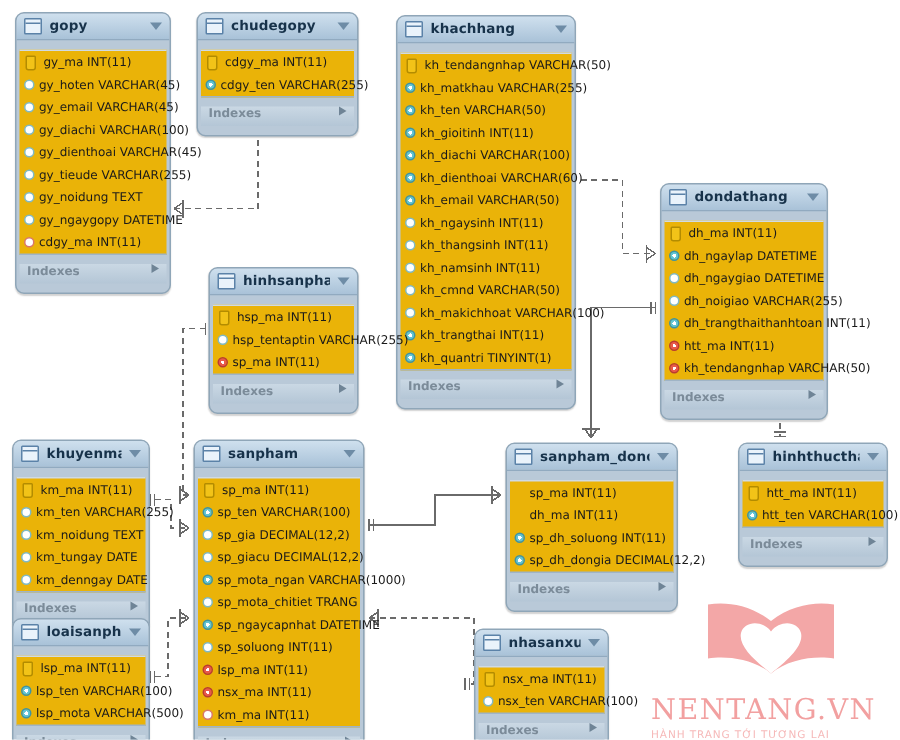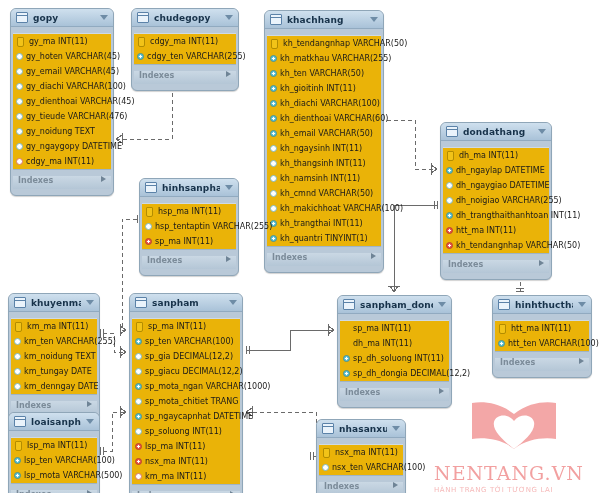--- a/index.html
+++ b/index.html
@@ -263,21 +263,21 @@
           <div class="col">
             <span class="bul null"></span>
             <span>gy_diachi VARCHAR(100)</span>
           </div>
           <div class="col">
             <span class="bul null"></span>
             <span>gy_dienthoai VARCHAR(45)</span>
           </div>
           <div class="col">
             <span class="bul null"></span>
-            <span>gy_tieude VARCHAR(476)</span>
+            <span>gy_tieude VARCHAR(255)</span>
           </div>
           <div class="col">
             <span class="bul null"></span>
             <span>gy_noidung TEXT</span>
           </div>
           <div class="col">
             <span class="bul null"></span>
             <span>gy_ngaygopy DATETIME</span>
           </div>
           <div class="col">

